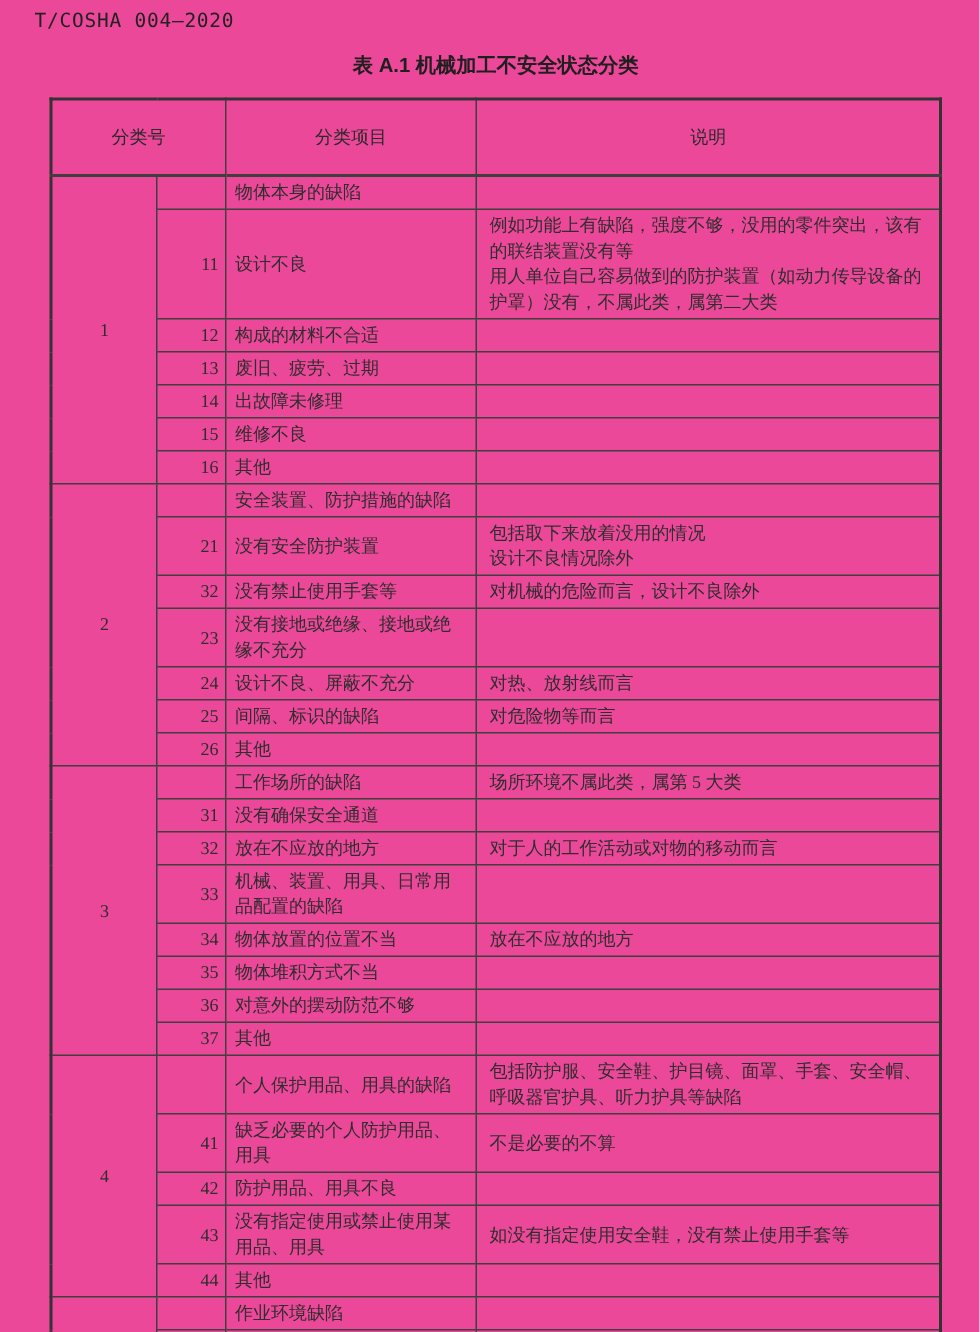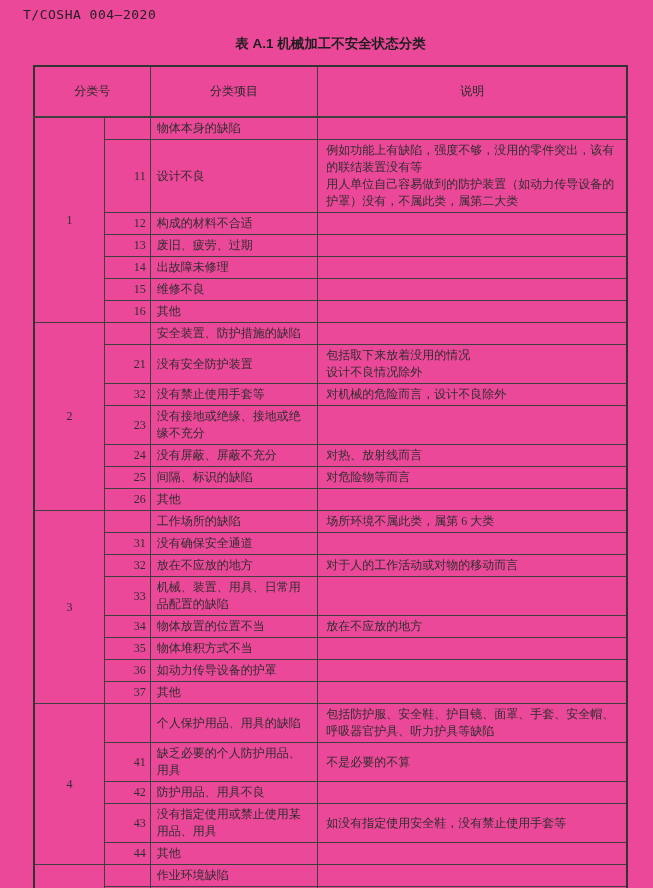--- a/index.html
+++ b/index.html
@@ -159,39 +159,39 @@
         <td class="item">没有禁止使用手套等</td>
         <td class="desc">对机械的危险而言，设计不良除外</td>
       </tr>
       <tr>
         <td class="code">23</td>
         <td class="item">没有接地或绝缘、接地或绝缘不充分</td>
         <td class="desc"></td>
       </tr>
       <tr class="single">
         <td class="code">24</td>
-        <td class="item">没有屏蔽、屏蔽不充分</td>
+        <td class="item">设计不良、屏蔽不充分</td>
         <td class="desc">对热、放射线而言</td>
       </tr>
       <tr class="single">
         <td class="code">25</td>
         <td class="item">间隔、标识的缺陷</td>
         <td class="desc">对危险物等而言</td>
       </tr>
       <tr class="single">
         <td class="code">26</td>
         <td class="item">其他</td>
         <td class="desc"></td>
       </tr>
 
       <tr class="single">
         <td class="gno" rowspan="8">3</td>
         <td class="code"></td>
         <td class="item">工作场所的缺陷</td>
-        <td class="desc">场所环境不属此类，属第 6 大类</td>
+        <td class="desc">场所环境不属此类，属第 5 大类</td>
       </tr>
       <tr class="single">
         <td class="code">31</td>
         <td class="item">没有确保安全通道</td>
         <td class="desc"></td>
       </tr>
       <tr class="single">
         <td class="code">32</td>
         <td class="item">放在不应放的地方</td>
         <td class="desc">对于人的工作活动或对物的移动而言</td>
@@ -206,21 +206,21 @@
         <td class="item">物体放置的位置不当</td>
         <td class="desc">放在不应放的地方</td>
       </tr>
       <tr class="single">
         <td class="code">35</td>
         <td class="item">物体堆积方式不当</td>
         <td class="desc"></td>
       </tr>
       <tr class="single">
         <td class="code">36</td>
-        <td class="item">如动力传导设备的护罩</td>
+        <td class="item">对意外的摆动防范不够</td>
         <td class="desc"></td>
       </tr>
       <tr class="single">
         <td class="code">37</td>
         <td class="item">其他</td>
         <td class="desc"></td>
       </tr>
 
       <tr>
         <td class="gno" rowspan="5">4</td>

